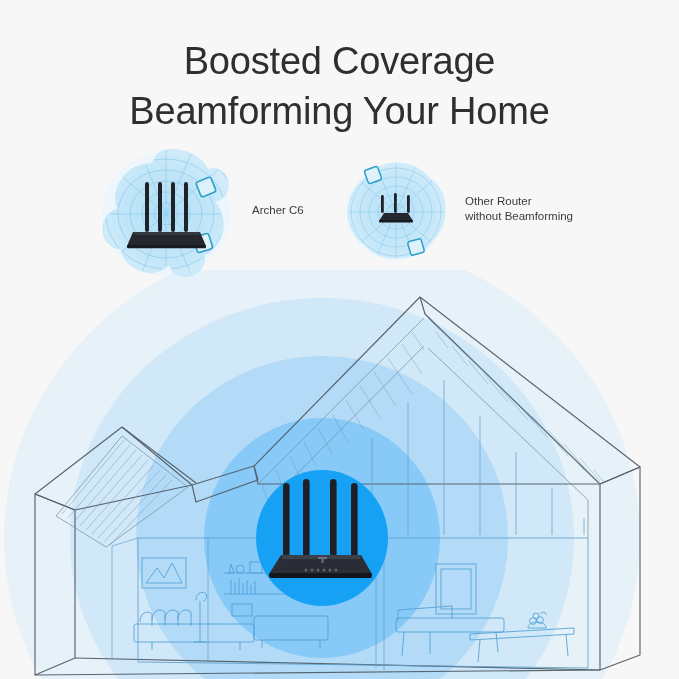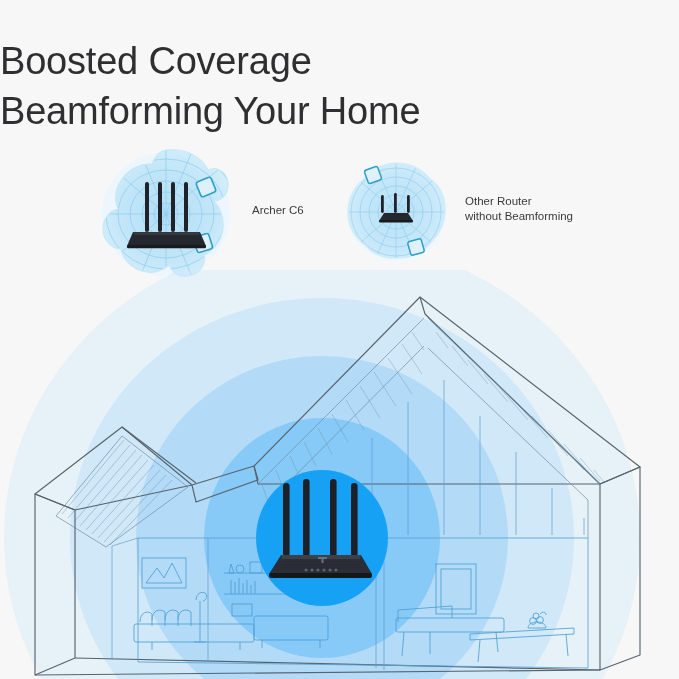--- a/index.html
+++ b/index.html
@@ -12,21 +12,21 @@
     background: #f7f7f7;
     overflow: hidden;
     font-family: "Liberation Sans", sans-serif;
   }
 
   
   #heading {
     position: absolute;
     left: 0; top: 36px;
     width: 679px;
-    text-align: left;
+    text-align: center;
     color: #2f2f31;
     font-size: 38px;
     font-weight: 400;
     line-height: 50px;
     letter-spacing: -0.2px;
   }
   #heading .line { display: block; }
 
   
   #compare {

